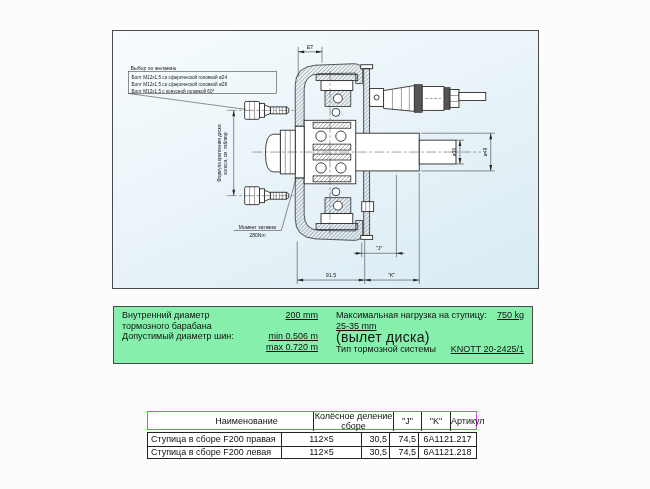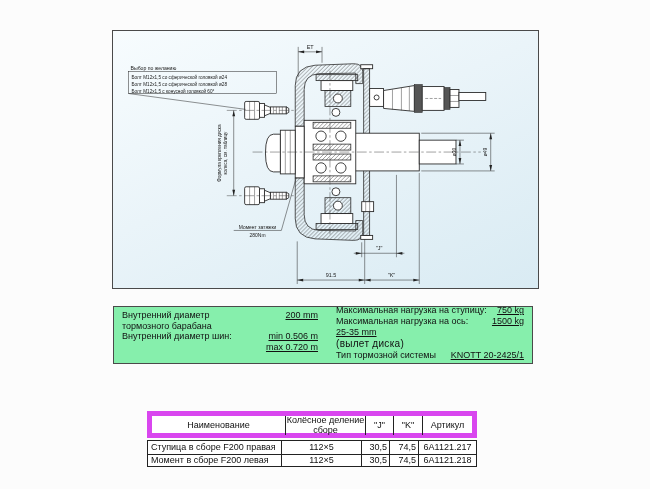--- a/index.html
+++ b/index.html
@@ -30,32 +30,32 @@
   .t55{font-size:5.5px;}
   .mid{text-anchor:middle;}
 
   .spec-panel{
     position:absolute;left:113px;top:306px;width:420px;height:58px;
     border:1px solid #4a4a4a;box-sizing:border-box;background:#86efac;
     display:flex;font-size:9px;line-height:10.7px;padding:3px 8px 2px 8px;
   }
   .spec-col{display:flex;flex-direction:column;}
   .spec-col.left{width:196px;}
-  .spec-col.right{flex:1;padding-left:18px;justify-content:flex-end;}
+  .spec-col.right{flex:1;padding-left:18px;}
   .spec-row{display:flex;justify-content:space-between;}
   .spec-row .lab{white-space:nowrap;}
   .spec-row .val{white-space:nowrap;text-align:right;text-decoration:underline;}
-  .spec-row.big .lab{font-size:10px;line-height:13px;letter-spacing:0.3px;}
+  .spec-row.big .lab{font-size:14px;line-height:13px;letter-spacing:0.3px;}
 
   .parts-table{
     position:absolute;left:147px;top:411px;width:330px;font-size:9px;
   }
   .tbl-head{
-    border:5px solid #d946ef;box-sizing:border-box;height:27px;
-    display:grid;grid-template-columns:133px 80px 28px 29px 1fr;background:#fff;
+    border:1px solid #d946ef;box-sizing:border-box;height:19px;
+    display:grid;grid-template-columns:133px 80px 28px 29px 1fr;background:#fff;padding-left:32px;
   }
   .tbl-head>div{
     border-left:1px solid #222;display:flex;align-items:center;justify-content:center;
     text-align:center;line-height:9.5px;box-sizing:border-box;height:100%;
   }
   .tbl-head>div:first-child{border-left:none;}
   .tbl-body{border:1px solid #222;box-sizing:border-box;margin-top:2px;background:#fff;}
   .tbl-row{
     display:grid;grid-template-columns:133px 80px 28px 29px 1fr;height:12.5px;box-sizing:border-box;
   }
@@ -263,36 +263,32 @@
   <div class="spec-col left">
     <div class="spec-row">
       <span class="lab">Внутренний диаметр</span>
       <span class="val">200 mm</span>
     </div>
     <div class="spec-row">
       <span class="lab">тормозного барабана</span>
       <span class="val"></span>
     </div>
     <div class="spec-row">
-      <span class="lab">Внутренний диаметр шин:</span>
+      <span class="lab">Допустимый диаметр шин:</span>
       <span class="val">min 0.506 m</span>
     </div>
     <div class="spec-row">
       <span class="lab"></span>
       <span class="val">max 0.720 m</span>
     </div>
   </div>
   <div class="spec-col right">
     <div class="spec-row">
       <span class="lab">Максимальная нагрузка на ступицу:</span>
       <span class="val">750 kg</span>
-    </div>
-    <div class="spec-row">
-      <span class="lab">Максимальная нагрузка на ось:</span>
-      <span class="val">1500 kg</span>
     </div>
     <div class="spec-row">
       <span class="val">25-35 mm</span>
     </div>
     <div class="spec-row big">
       <span class="lab">(вылет диска)</span>
       <span class="val"></span>
     </div>
     <div class="spec-row">
       <span class="lab">Тип тормозной системы</span>
@@ -311,20 +307,20 @@
   </div>
   <div class="tbl-body">
     <div class="tbl-row">
       <div>Ступица в сборе F200 правая</div>
       <div class="c-center">112×5</div>
       <div class="c-right">30,5</div>
       <div class="c-right">74,5</div>
       <div class="c-center">6A1121.217</div>
     </div>
     <div class="tbl-row">
-      <div>Момент в сборе F200 левая</div>
+      <div>Ступица в сборе F200 левая</div>
       <div class="c-center">112×5</div>
       <div class="c-right">30,5</div>
       <div class="c-right">74,5</div>
       <div class="c-center">6A1121.218</div>
     </div>
   </div>
 </div>
 
 </body></html>

